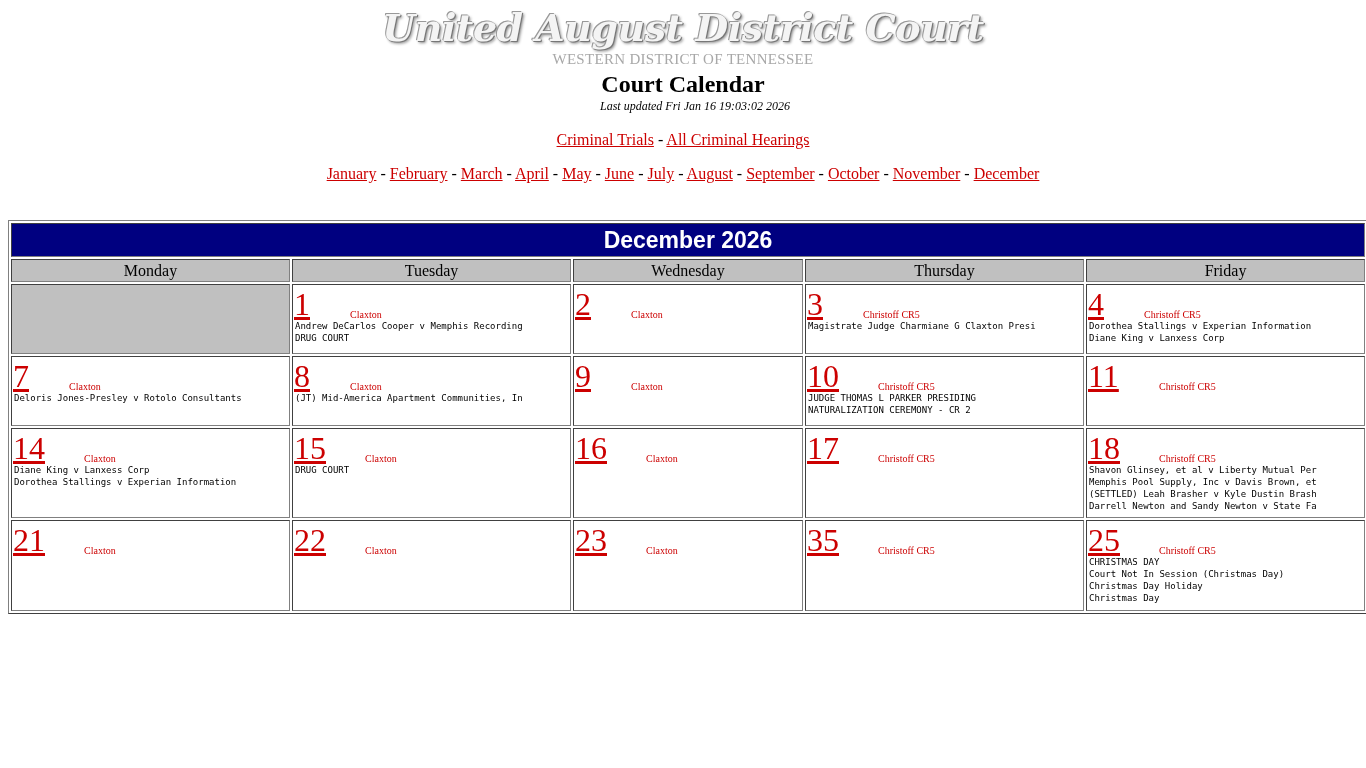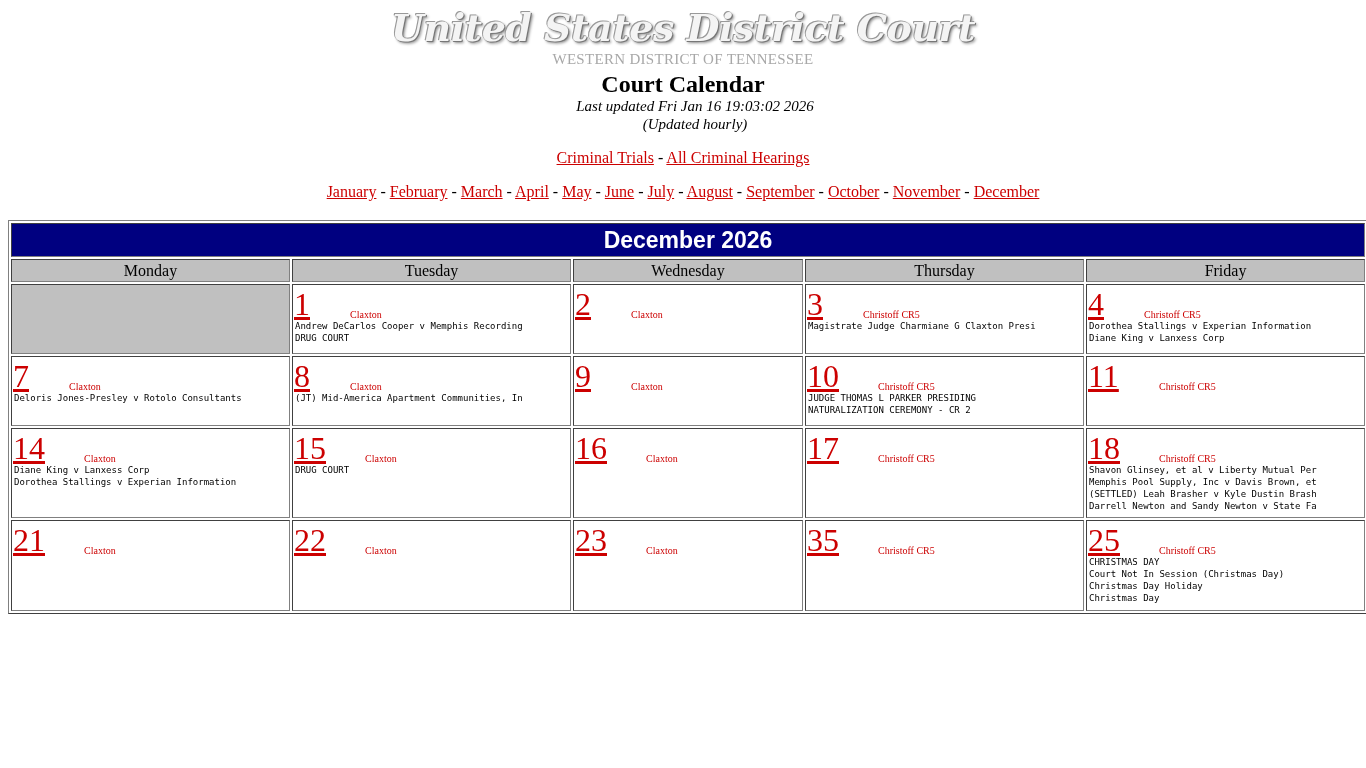--- a/index.html
+++ b/index.html
@@ -9,21 +9,21 @@
     font-family: "DejaVu Serif", serif; font-style: italic; font-weight: bold;
     font-size: 38px; line-height: 40px; height: 44px; padding-top: 8px;
     color: #f4f4f4; letter-spacing: -0.5px;
     text-shadow: 1px 1px 0 #777, -1px -1px 0 #999, 2px 2px 3px #888, 0 0 1px #555;
   }
   .logo-sub {
     font-family: "Liberation Serif", serif; font-size: 15px; line-height: 18px;
     color: #a8a8a8; letter-spacing: 0.3px; margin-top: -2px;
   }
   .page-title { font-size: 24px; font-weight: bold; line-height: 26px; margin-top: 3px; }
-  .updated { font-size: 15px; font-style: italic; line-height: 18px; padding-left: 24px; }
+  .updated { font-size: 12px; font-style: italic; line-height: 18px; padding-left: 24px; }
   .links { font-size: 16px; line-height: 18px; }
   .links a { color: #cc0000; text-decoration: underline; }
   .links1 { margin-top: 16px; }
   .links2 { margin-top: 16px; }
 
   table.cal {
     position: absolute; left: 8px; top: 220px; width: 1350px;
     border: 1px solid #808080; border-collapse: separate; border-spacing: 2px;
     border-right-color: #404040; border-bottom-color: #404040;
     table-layout: fixed;
@@ -52,25 +52,24 @@
   }
   .events {
     font-family: "DejaVu Sans Mono", monospace; font-size: 9px; line-height: 12px;
     margin-left: 2px; margin-top: 1px; white-space: pre; overflow: hidden;
   }
 </style>
 </head>
 <body>
 
 <div class="header">
-  <div class="logo-script">United States District Court</div>
+  <div class="logo-script">United August District Court</div>
   <div class="logo-sub">WESTERN DISTRICT OF TENNESSEE</div>
   <div class="page-title">Court Calendar</div>
   <div class="updated">Last updated Fri Jan 16 19:03:02 2026</div>
-  <div class="updated">(Updated hourly)</div>
 
   <div class="links links1">
     <a href="#">Criminal Trials</a><span> - </span><a href="#">All Criminal Hearings</a>
   </div>
 
   <div class="links links2">
     <a href="#">January</a><span> - </span><a href="#">February</a><span> - </span><a href="#">March</a><span> - </span><a href="#">April</a><span> - </span><a href="#">May</a><span> - </span><a href="#">June</a><span> - </span><a href="#">July</a><span> - </span><a href="#">August</a><span> - </span><a href="#">September</a><span> - </span><a href="#">October</a><span> - </span><a href="#">November</a><span> - </span><a href="#">December</a>
   </div>
 </div>
 

